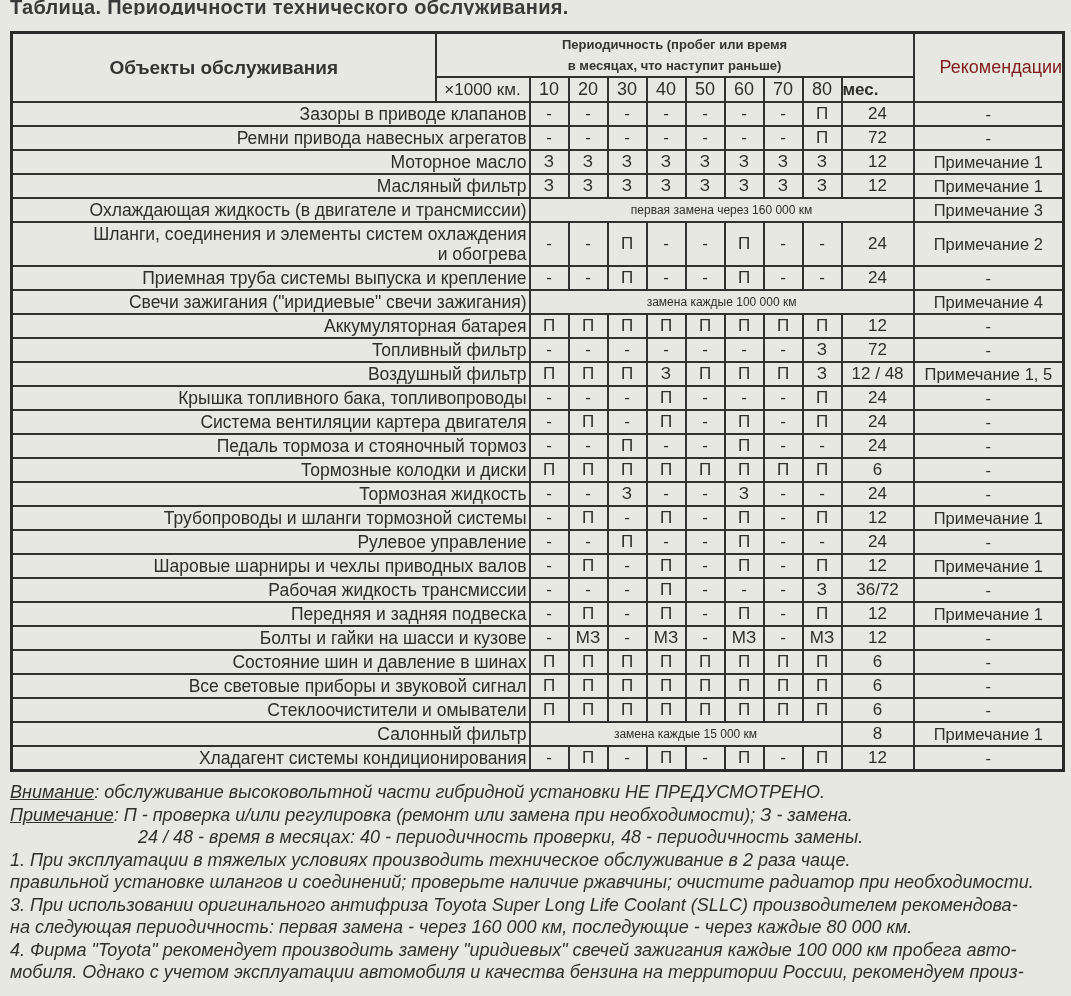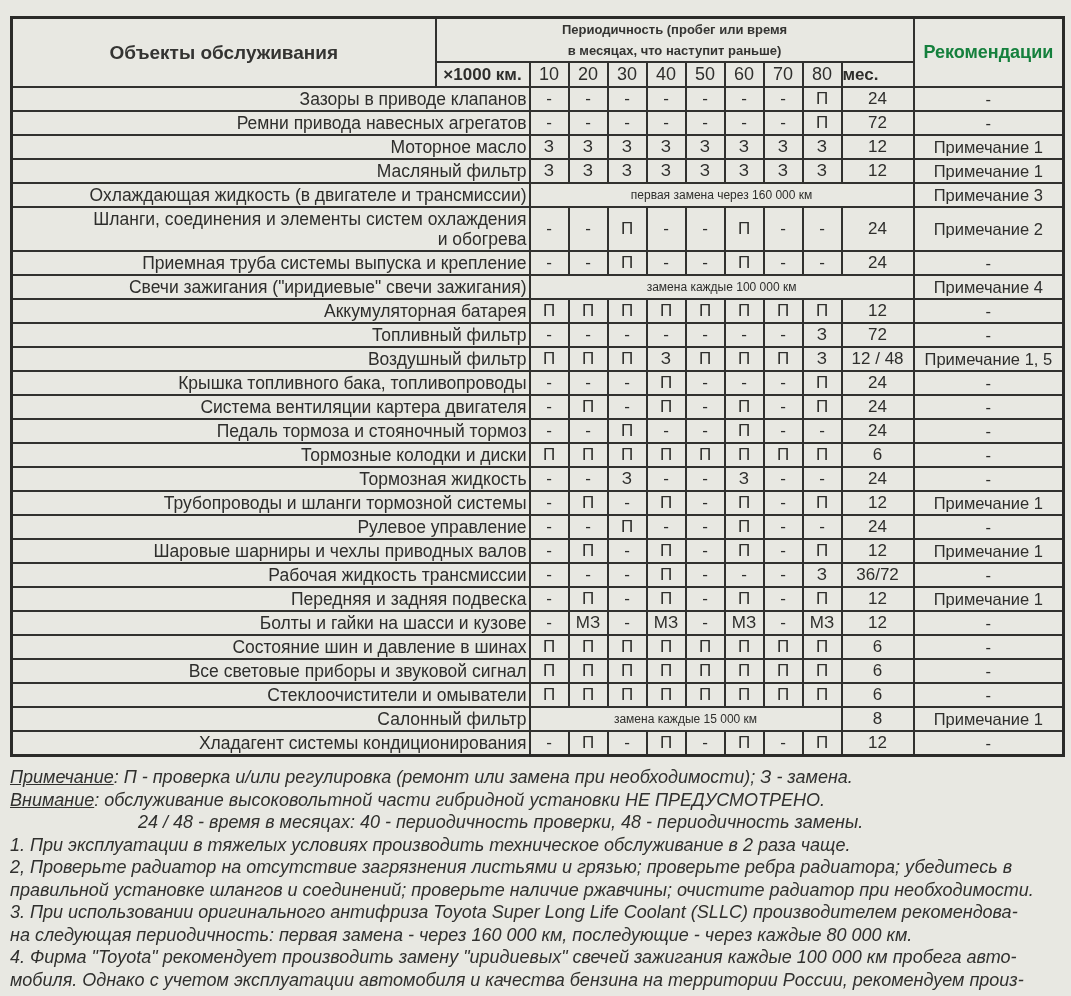--- a/index.html
+++ b/index.html
@@ -15,22 +15,22 @@
   .title{display:inline-block;margin-top:-8px;font-weight:bold;font-size:20px;letter-spacing:.3px;color:#3a3a38;white-space:nowrap;}
 
   table.maint{
     border-collapse:collapse;table-layout:fixed;width:1052px;margin-top:16px;
     border:3px solid #2b2b29;
   }
   .maint th,.maint td{border:2px solid #31312f;padding:0;background:transparent;}
   th.objects{font-size:19px;font-weight:bold;text-align:center;color:#343432;}
   th.period{font-size:13px;font-weight:bold;text-align:center;color:#343432;}
   th.period div{line-height:21px;}
-  th.recmd{font-size:18px;font-weight:bold;text-align:center;color:#15803d;}
-  th.kmlabel{font-size:17px;font-weight:bold;text-align:center;height:23px;}
+  th.recmd{font-size:18px;font-weight:normal;text-align:right;color:#7f1d1d;}
+  th.kmlabel{font-size:17px;font-weight:normal;text-align:center;height:23px;}
   th.num{font-size:18px;font-weight:normal;text-align:center;border-radius:8px;}
   th.mesh{font-size:17px;font-weight:bold;text-align:left;margin-top:24px;}
   td.label{font-size:17.5px;text-align:right;padding:1px 2px 1px 6px;height:20px;line-height:20px;}
   td.label div{line-height:20px;}
   td.val{font-size:17px;text-align:center;}
   td.mes{font-size:17px;text-align:center;}
   td.recc{font-size:16.5px;text-align:center;}
   td.spantext{font-size:12px;text-align:center;}
 
   .footnotes{
@@ -40,20 +40,23 @@
   .footnote{margin:0;}
   .footnote .fl{white-space:nowrap;overflow:hidden;}
   .footnote.indent .fl{padding-left:128px;}
   .pref{text-decoration:underline;}
 </style>
 </head>
 <body>
 
 <div class="page">
 
+  <div class="title-clip">
+    <span class="title">Таблица. Периодичности технического обслуживания.</span>
+  </div>
 
   <table class="maint">
     <colgroup>
       <col style="width:424px">
       <col style="width:94px">
       <col style="width:39px">
         <col style="width:39px">
         <col style="width:39px">
         <col style="width:39px">
       <col style="width:39px">
@@ -467,33 +470,32 @@
           <td class="val">-</td>
           <td class="val">П</td>
           <td class="mes">12</td>
           <td class="recc">-</td>
         </tr>
       </tbody>
   </table>
 
   <div class="footnotes" id="footnotes">
       <div class="footnote">
+        <div class="fl"><span class="pref">Внимание</span><span>: обслуживание высоковольтной части гибридной установки НЕ ПРЕДУСМОТРЕНО.</span></div>
+      </div>
+      <div class="footnote">
         <div class="fl"><span class="pref">Примечание</span><span>: П - проверка и/или регулировка (ремонт или замена при необходимости); З - замена.</span></div>
-      </div>
-      <div class="footnote">
-        <div class="fl"><span class="pref">Внимание</span><span>: обслуживание высоковольтной части гибридной установки НЕ ПРЕДУСМОТРЕНО.</span></div>
       </div>
       <div class="footnote indent">
         <div class="fl"><span>24 / 48 - время в месяцах: 40 - периодичность проверки, 48 - периодичность замены.</span></div>
       </div>
       <div class="footnote">
         <div class="fl"><span>1. При эксплуатации в тяжелых условиях производить техническое обслуживание в 2 раза чаще.</span></div>
       </div>
       <div class="footnote">
-        <div class="fl"><span>2, Проверьте радиатор на отсутствие загрязнения листьями и грязью; проверьте ребра радиатора; убедитесь в</span></div>
         <div class="fl"><span>правильной установке шлангов и соединений; проверьте наличие ржавчины; очистите радиатор при необходимости.</span></div>
       </div>
       <div class="footnote">
         <div class="fl"><span>3. При использовании оригинального антифриза Toyota Super Long Life Coolant (SLLC) производителем рекомендова-</span></div>
         <div class="fl"><span>на следующая периодичность: первая замена - через 160 000 км, последующие - через каждые 80 000 км.</span></div>
       </div>
       <div class="footnote">
         <div class="fl"><span>4. Фирма "Toyota" рекомендует производить замену "иридиевых" свечей зажигания каждые 100 000 км пробега авто-</span></div>
         <div class="fl"><span>мобиля. Однако с учетом эксплуатации автомобиля и качества бензина на территории России, рекомендуем произ-</span></div>
       </div>

